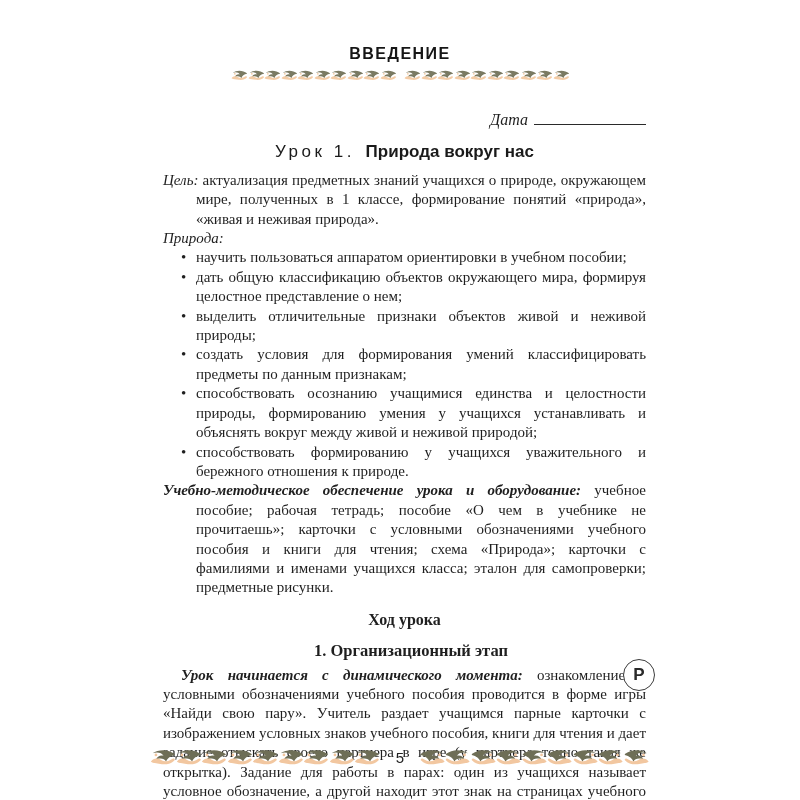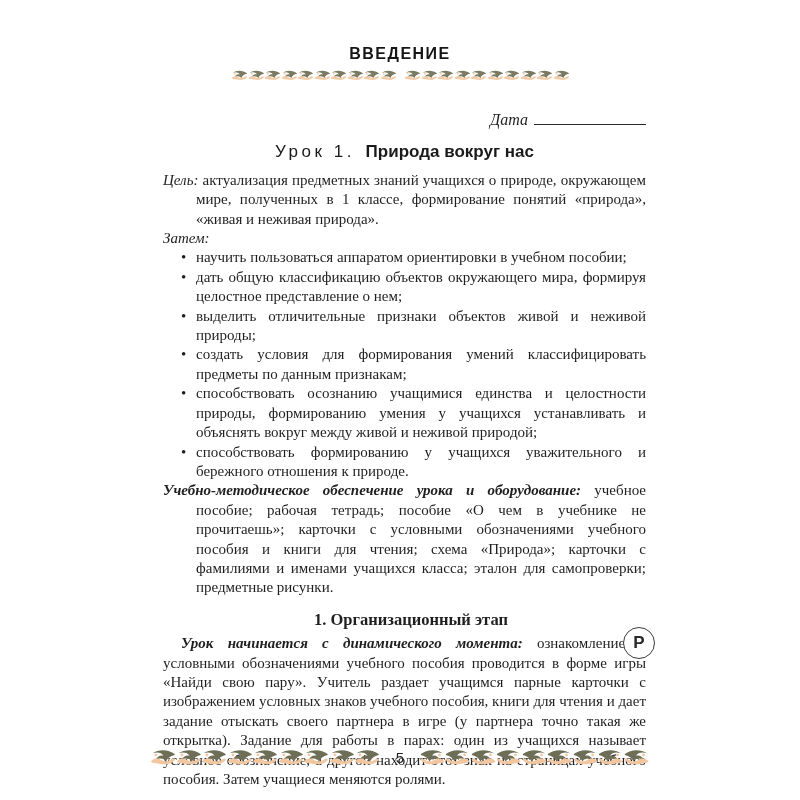--- a/index.html
+++ b/index.html
@@ -178,36 +178,37 @@
     <div class="lesson-title">
       <span class="lesson-number">Урок 1.</span>
       <span class="lesson-name">Природа вокруг нас</span>
     </div>
 
     <p class="hang goal">
       <span class="lead-italic">Цель:</span>
       <span>актуализация предметных знаний учащихся о природе, окружающем мире, полученных в 1 классе, формирование понятий «природа», «живая и неживая природа».</span>
     </p>
 
-    <div class="tasks-label lead-italic">Затем:</div>
+    <div class="tasks-label lead-italic">Природа:</div>
 
     <ul class="tasks" id="tasks-list">
         <li>научить пользоваться аппаратом ориентировки в учебном пособии;</li>
         <li>дать общую классификацию объектов окружающего мира, формируя целостное представление о нем;</li>
         <li>выделить отличительные признаки объектов живой и неживой природы;</li>
         <li>создать условия для формирования умений классифицировать предметы по данным признакам;</li>
         <li>способствовать осознанию учащимися единства и целостности природы, формированию умения у учащихся устанавливать и объяснять вокруг между живой и неживой природой;</li>
         <li>способствовать формированию у учащихся уважительного и бережного отношения к природе.</li>
       </ul>
 
     <p class="hang equipment">
       <span class="lead-bold-italic">Учебно-методическое обеспечение урока и оборудование:</span>
       <span>учебное пособие; рабочая тетрадь; пособие «О чем в учебнике не прочитаешь»; карточки с условными обозначениями учебного пособия и книги для чтения; схема «Природа»; карточки с фамилиями и именами учащихся класса; эталон для самопроверки; предметные рисунки.</span>
     </p>
 
+    <div class="course-heading">Ход урока</div>
 
     <div class="stage-heading">1. Организационный этап</div>
 
     <p class="stage-par">
       <span class="lead-bold-italic">Урок начинается с динамического момента:</span>
       <span>ознакомление с условными обозначениями учебного пособия проводится в форме игры «Найди свою пару». Учитель раздает учащимся парные карточки с изображением условных знаков учебного пособия, книги для чтения и дает задание отыскать своего партнера в игре (у партнера точно такая же открытка). Задание для работы в парах: один из учащихся называет условное обозначение, а другой находит этот знак на страницах учебного пособия. Затем учащиеся меняются ролями.</span>
       <span class="pair-marker">
         <span>Р</span>
       </span>
     </p>

